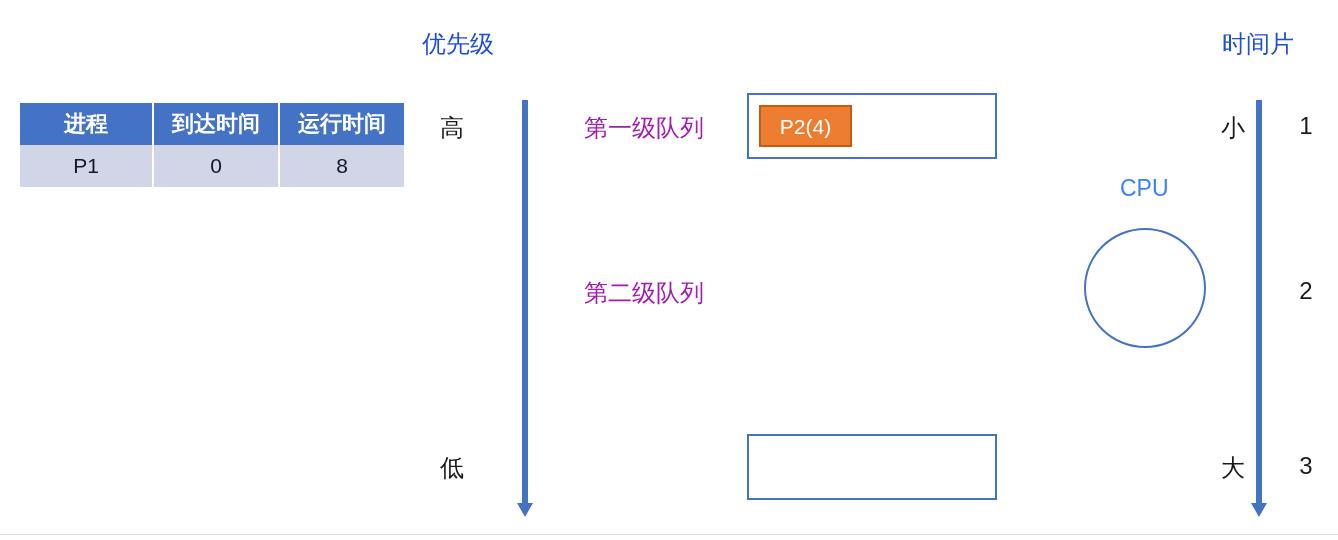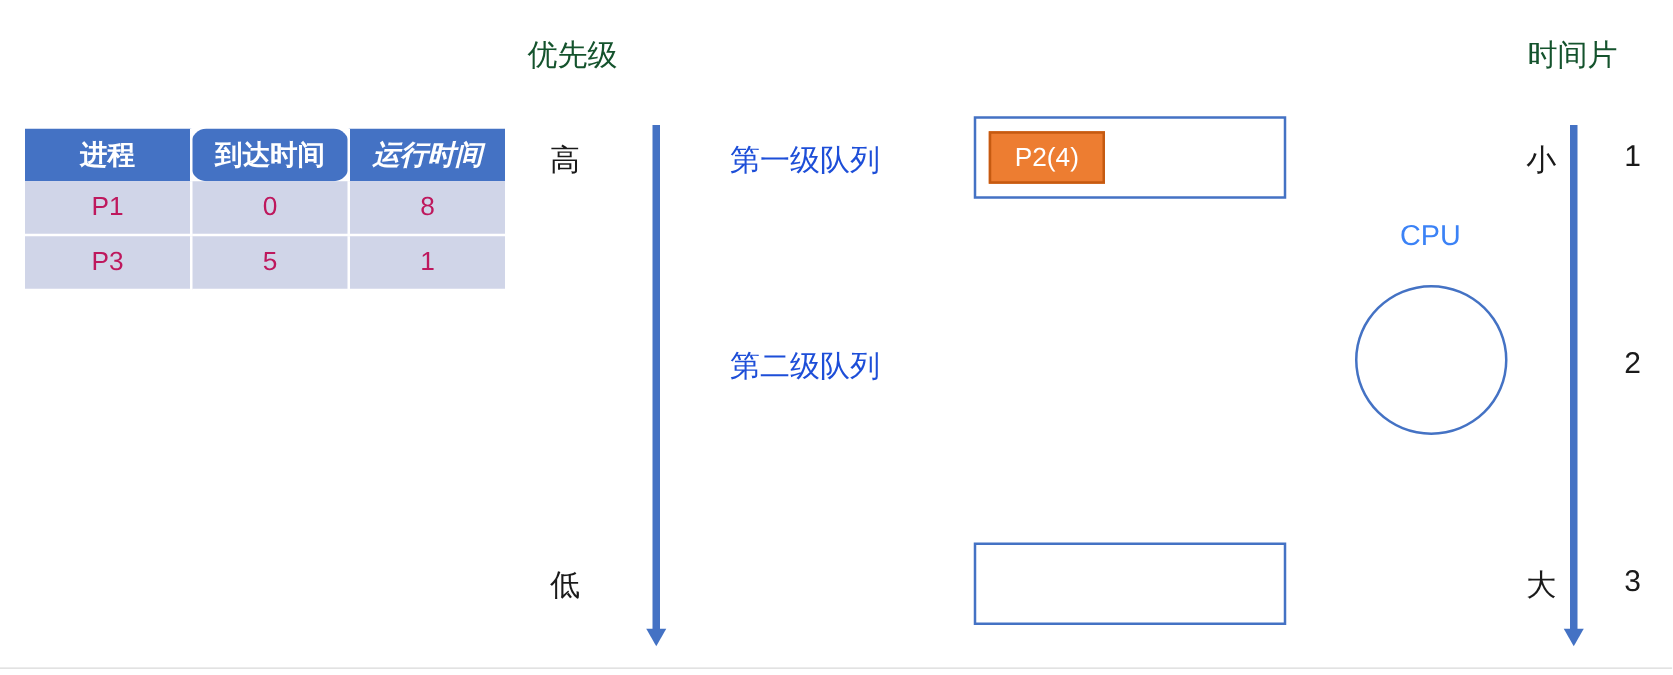--- a/index.html
+++ b/index.html
@@ -40,39 +40,39 @@
     height: 42px;
     font-weight: normal;
   }
   .proc-table th {
     background: #4472C4;
     color: #ffffff;
     font-size: 22px;
     font-weight: bold;
     border-right: 2px solid #ffffff;
   }
-  .proc-table th:last-child { border-right: none; font-style: italic; }
+  .proc-table th:last-child { border-right: none; }
   .proc-table td {
     font-size: 21px;
-    color: #be185d;
+    color: #0f172a;
     border-right: 2px solid #ffffff;
     border-bottom: 2px solid #ffffff;
     margin-left: 26px;
   }
   .proc-table td:last-child { border-right: none; }
   .proc-table tr.row-odd td  { background: #D0D5E8; }
   .proc-table tr.row-even td { background: #E7EAF4; }
   .col-name { width: 132px; }
-  .col-mid  { width: 124px; border-radius: 12px; }
+  .col-mid  { width: 124px; }
   .col-last { width: 124px; }
 
   
   .axis-caption {
     font-size: 24px;
-    color: #14532d;
+    color: #1d4ed8;
     white-space: nowrap;
   }
 
   
   .v-arrow {
     position: absolute;
     width: 6px;
     background: #4472C4;
   }
   .v-arrow::after {
@@ -84,32 +84,31 @@
     width: 0; height: 0;
     border-left: 8px solid transparent;
     border-right: 8px solid transparent;
     border-top: 14px solid #4472C4;
   }
 
   
   .queue-label {
     position: absolute;
     font-size: 24px;
-    color: #1d4ed8;
+    color: #a21caf;
     white-space: nowrap;
   }
   .queue-box {
     position: absolute;
     left: 747px;
     width: 250px;
     height: 66px;
     box-sizing: border-box;
     border: 2px solid #4472C4;
     background: #ffffff;
-    margin-left: 32px;
   }
   .proc-chip {
     position: absolute;
     left: 10px;
     top: 10px;
     width: 93px;
     height: 42px;
     box-sizing: border-box;
     background: #ED7D31;
     border: 2px solid #C55A11;
@@ -175,25 +174,20 @@
         <th class="col-mid">到达时间</th>
         <th class="col-last">运行时间</th>
       </tr>
     </thead>
     <tbody>
       <tr class="row-odd">
         <td>P1</td>
         <td>0</td>
         <td>8</td>
       </tr>
-      <tr class="row-odd">
-        <td>P3</td>
-        <td>5</td>
-        <td>1</td>
-      </tr>
     </tbody>
   </table>
 
   <div class="side-marker" style="left:432px; top:112px; width:40px;">高</div>
 
   <div class="side-marker" style="left:432px; top:452px; width:40px;">低</div>
 
   <div class="v-arrow" style="left:522px; top:100px; height:404px;"></div>
 
   <div class="queue-label" style="left:584px; top:112px;">第一级队列</div>

